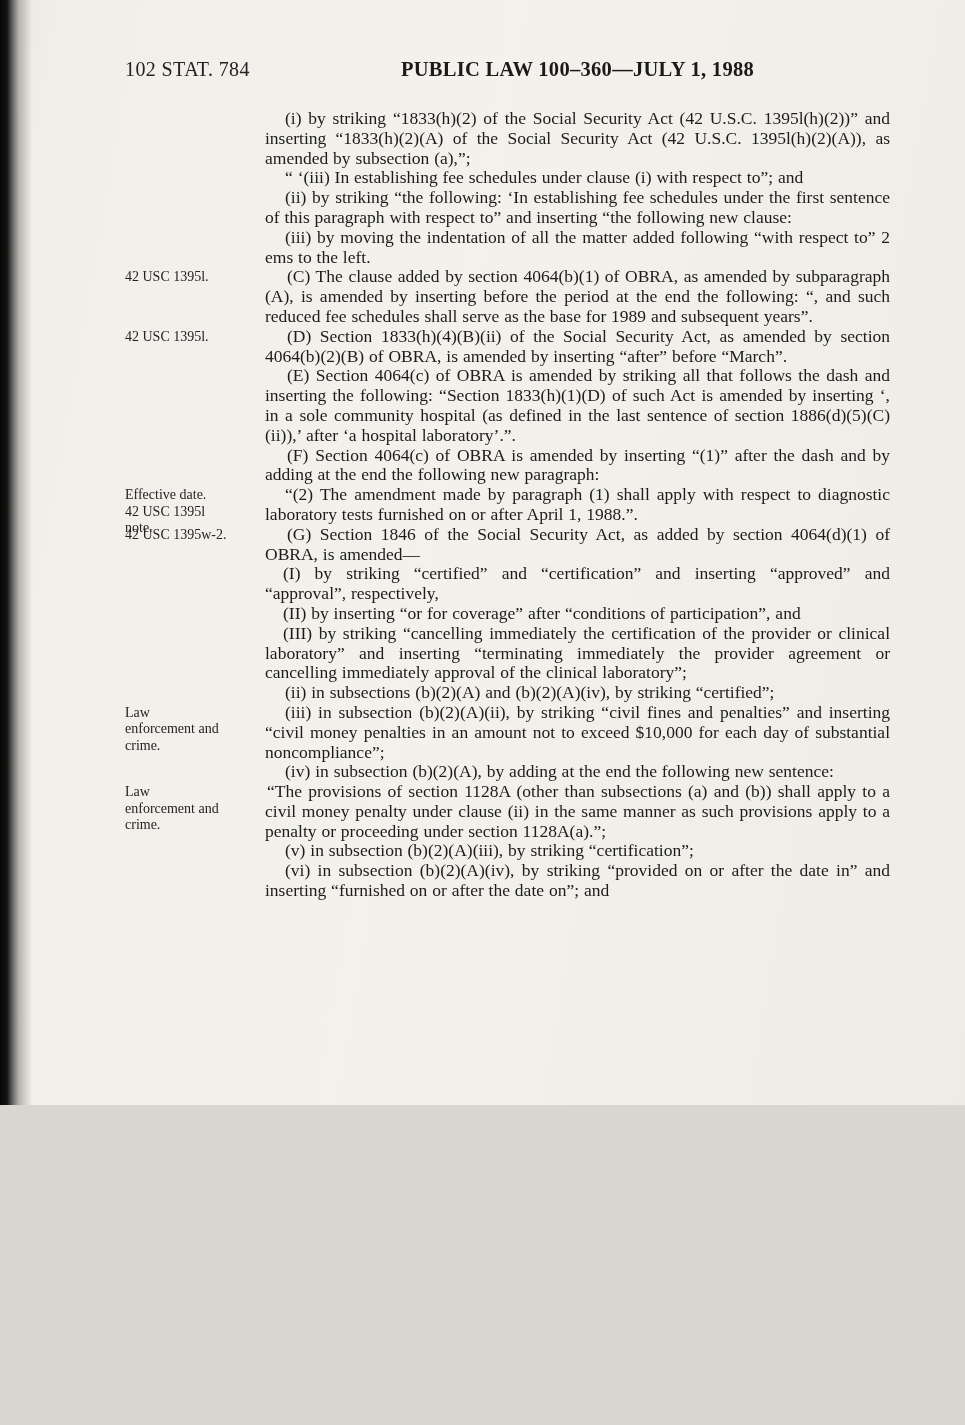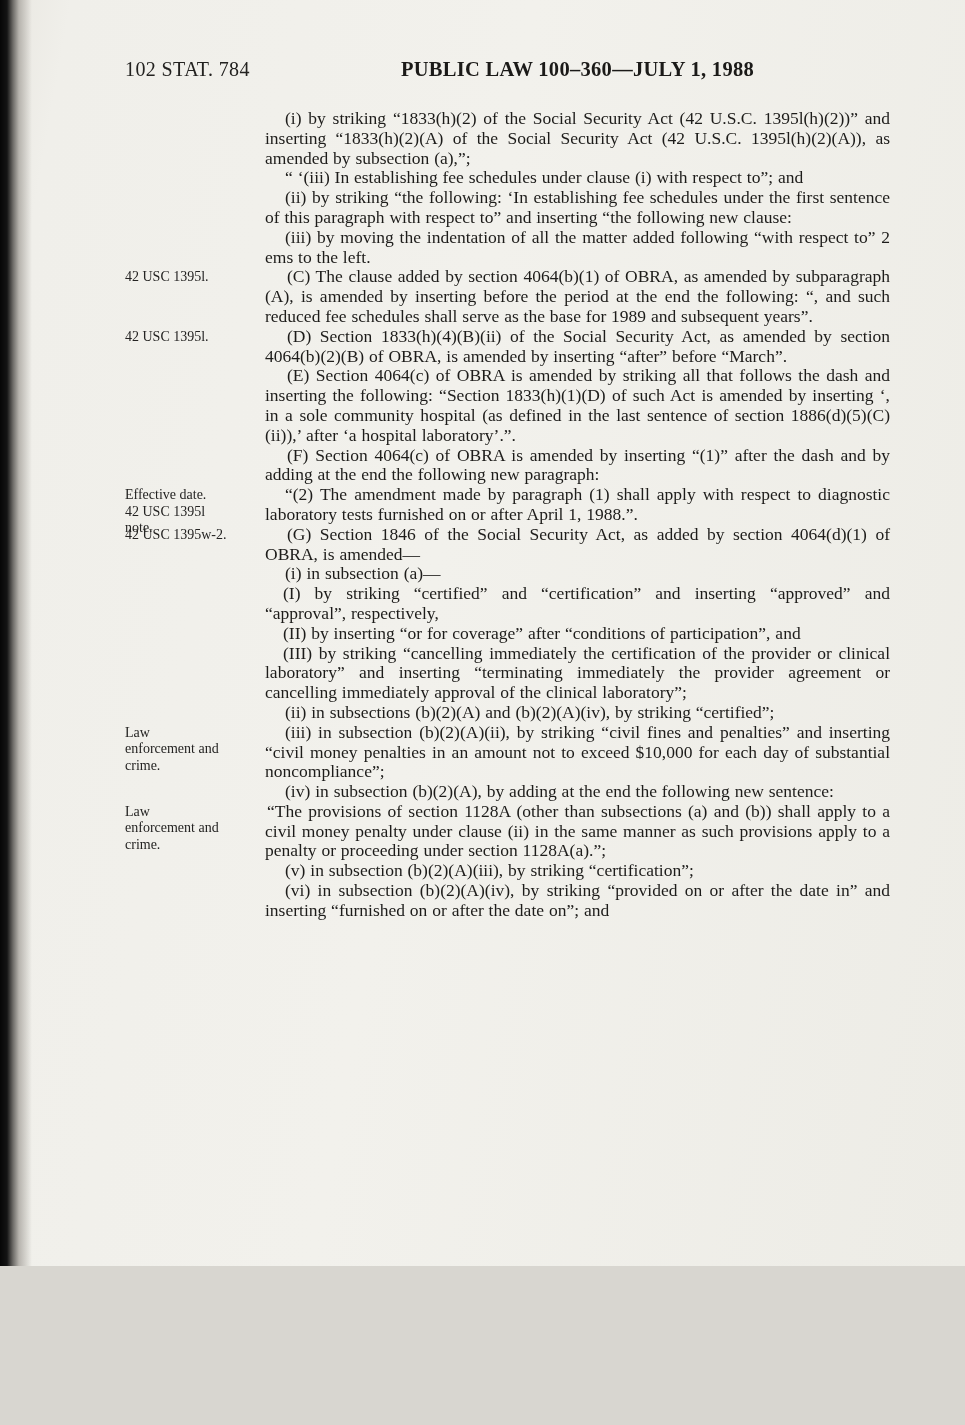--- a/index.html
+++ b/index.html
@@ -1,20 +1,20 @@
 <!DOCTYPE html>
 <html><head>
 <meta charset="utf-8">
 <style>
   * { box-sizing: border-box; }
   html, body { margin: 0; padding: 0; background: #d8d6d0; }
   .page {
     position: relative;
     width: 965px;
-    height: 1266px;
+    height: 1105px;
     background: linear-gradient(100deg, #e9e7e1 0%, #f0efea 6%, #f2f1ec 45%, #edece6 100%);
     font-family: "Liberation Serif", "DejaVu Serif", serif;
     color: #1d1c1a;
     overflow: hidden;
   }
   .scan-edge {
     position: absolute; left: 0; top: 0; bottom: 0; width: 32px;
     background: linear-gradient(to right, #060606 0px, #141414 7px, #6e6c68 13px, #b7b4ae 19px, rgba(240,239,234,0) 32px);
   }
   .inner {
@@ -99,23 +99,20 @@
 42 USC 1395l
 note.</div>
         <p class="p0">“(2) The amendment made by paragraph (1) shall apply with respect to diagnostic laboratory tests furnished on or after April 1, 1988.”.</p>
       </div>
 
       <div class="para">
         <div class="margin-note">42 USC 1395w-2.</div>
         <p class="p1">(G) Section 1846 of the Social Security Act, as added by section 4064(d)(1) of OBRA, is amended—</p>
       </div>
 
-      <div class="para">
-        <p class="p2">(i) in subsection (a)—</p>
-      </div>
 
       <div class="para">
         <p class="p3">(I) by striking “certified” and “certification” and inserting “approved” and “approval”, respectively,</p>
       </div>
 
       <div class="para">
         <p class="p3">(II) by inserting “or for coverage” after “conditions of participation”, and</p>
       </div>
 
       <div class="para">

